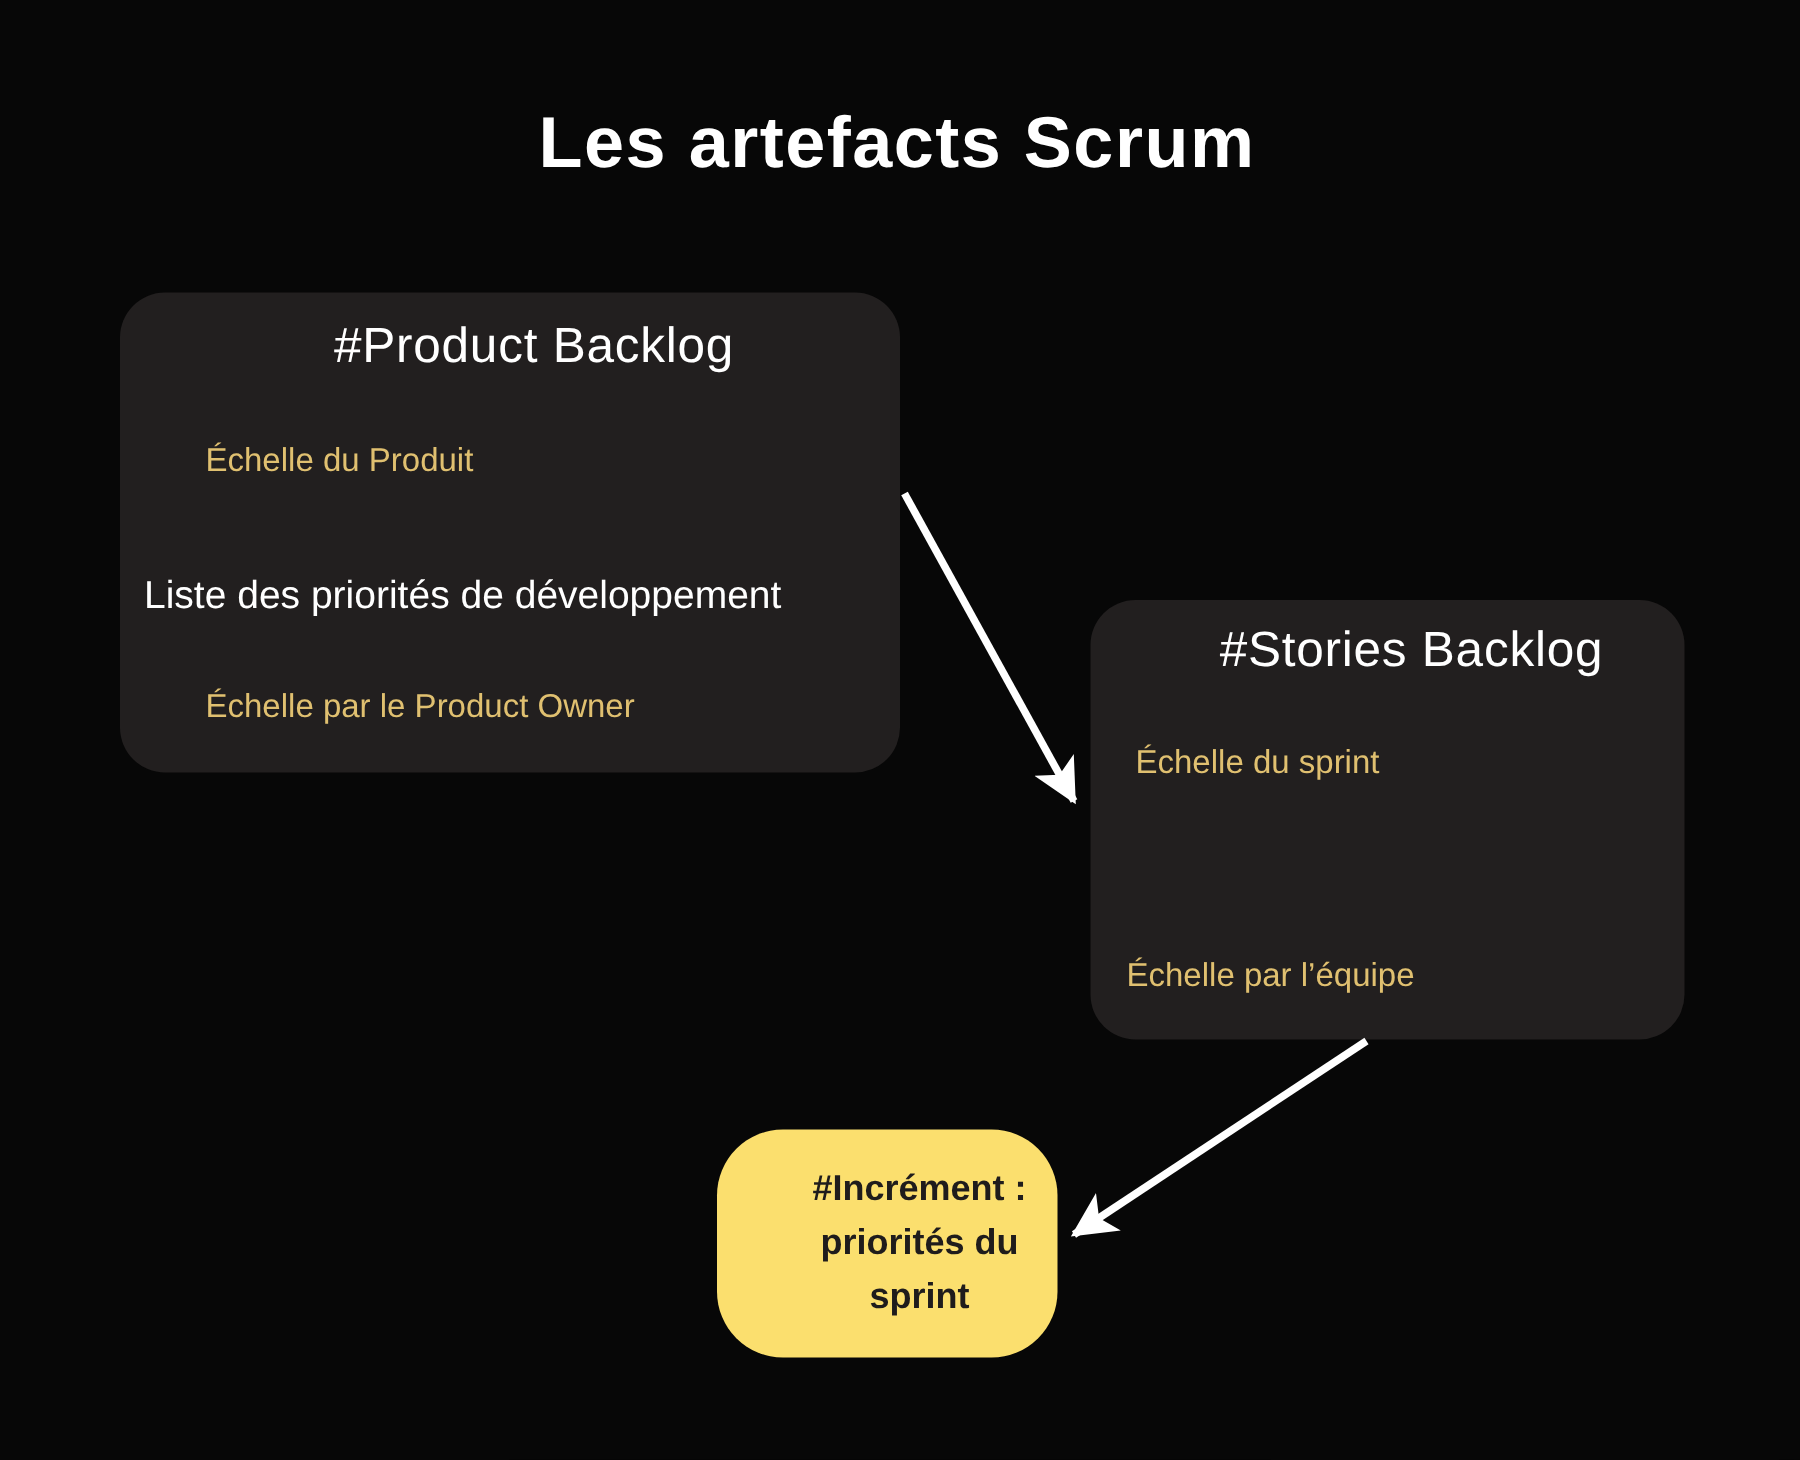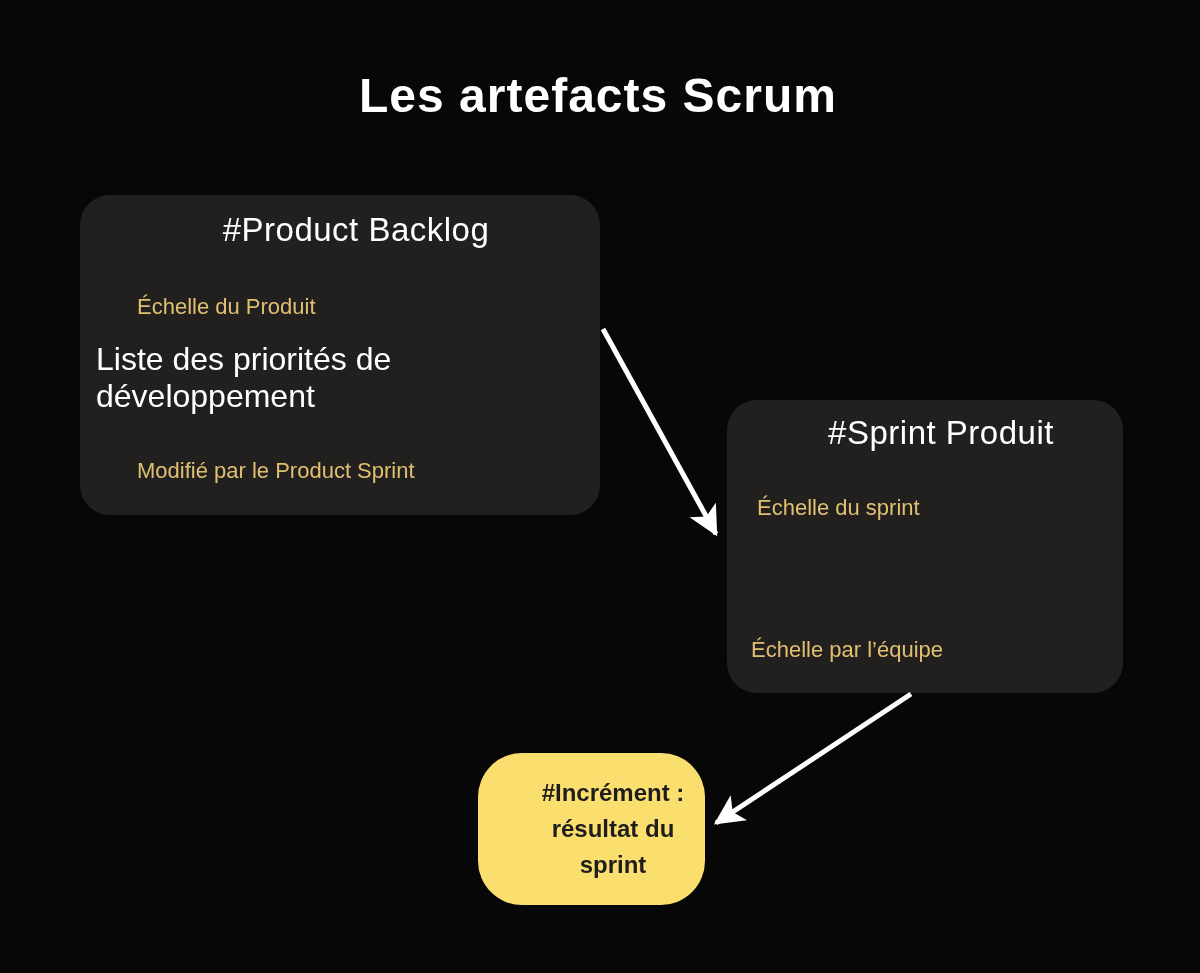--- a/index.html
+++ b/index.html
@@ -47,22 +47,23 @@
   .card-sprint .card-title{top:14px;}
   .gold-line{
     position:absolute;
     color:var(--gold);
     font-size:22px;
     font-weight:400;
   }
   .white-line{
     position:absolute;
     color:var(--white);
-    font-size:32px;
+    font-size:26px;
     font-weight:400;
+    margin-top:40px;
   }
   .pill{
     position:absolute;
     left:50%;top:204px;
     transform:translateX(-50%);
     width:246px;height:46px;
     background:var(--yellow);
     border-radius:23px;
     display:flex;align-items:center;justify-content:center;
     color:var(--ink);
@@ -92,32 +93,32 @@
 <body>
 
 <div class="canvas">
 
   <div class="page-title">Les artefacts Scrum</div>
 
   <div class="card card-product">
     <div class="card-title">#Product Backlog</div>
     <div class="gold-line" style="left:57px;top:99px;">Échelle du Produit</div>
     <div class="white-line" style="left:16px;top:146px;">Liste des priorités de développement</div>
-    <div class="gold-line" style="left:57px;top:263px;">Modifié par le Product Sprint</div>
+    <div class="gold-line" style="left:57px;top:263px;">Échelle par le Product Owner</div>
   </div>
 
   <div class="card card-sprint">
-    <div class="card-title">#Sprint Produit</div>
+    <div class="card-title">#Stories Backlog</div>
     <div class="gold-line" style="left:30px;top:95px;">Échelle du sprint</div>
     <div class="gold-line" style="left:24px;top:237px;">Échelle par l’équipe</div>
   </div>
 
   <div class="increment-box">
     <span>#Incrément :</span>
-    <span>résultat du sprint</span>
+    <span>priorités du sprint</span>
   </div>
 
   <svg class="arrow-layer" viewBox="0 0 1200 973" xmlns="http://www.w3.org/2000/svg">
     <defs>
       <marker id="ah" markerWidth="8" markerHeight="8" refX="5.5" refY="3" orient="auto" markerUnits="strokeWidth">
         <path d="M0,0 L6,3 L0,6 L1.5,3 Z" fill="#ffffff"></path>
       </marker>
     </defs>
     <line x1="603" y1="329" x2="716" y2="534" stroke="#ffffff" stroke-width="5" marker-end="url(#ah)"></line>
     <line x1="911" y1="694" x2="716" y2="823" stroke="#ffffff" stroke-width="5" marker-end="url(#ah)"></line>

